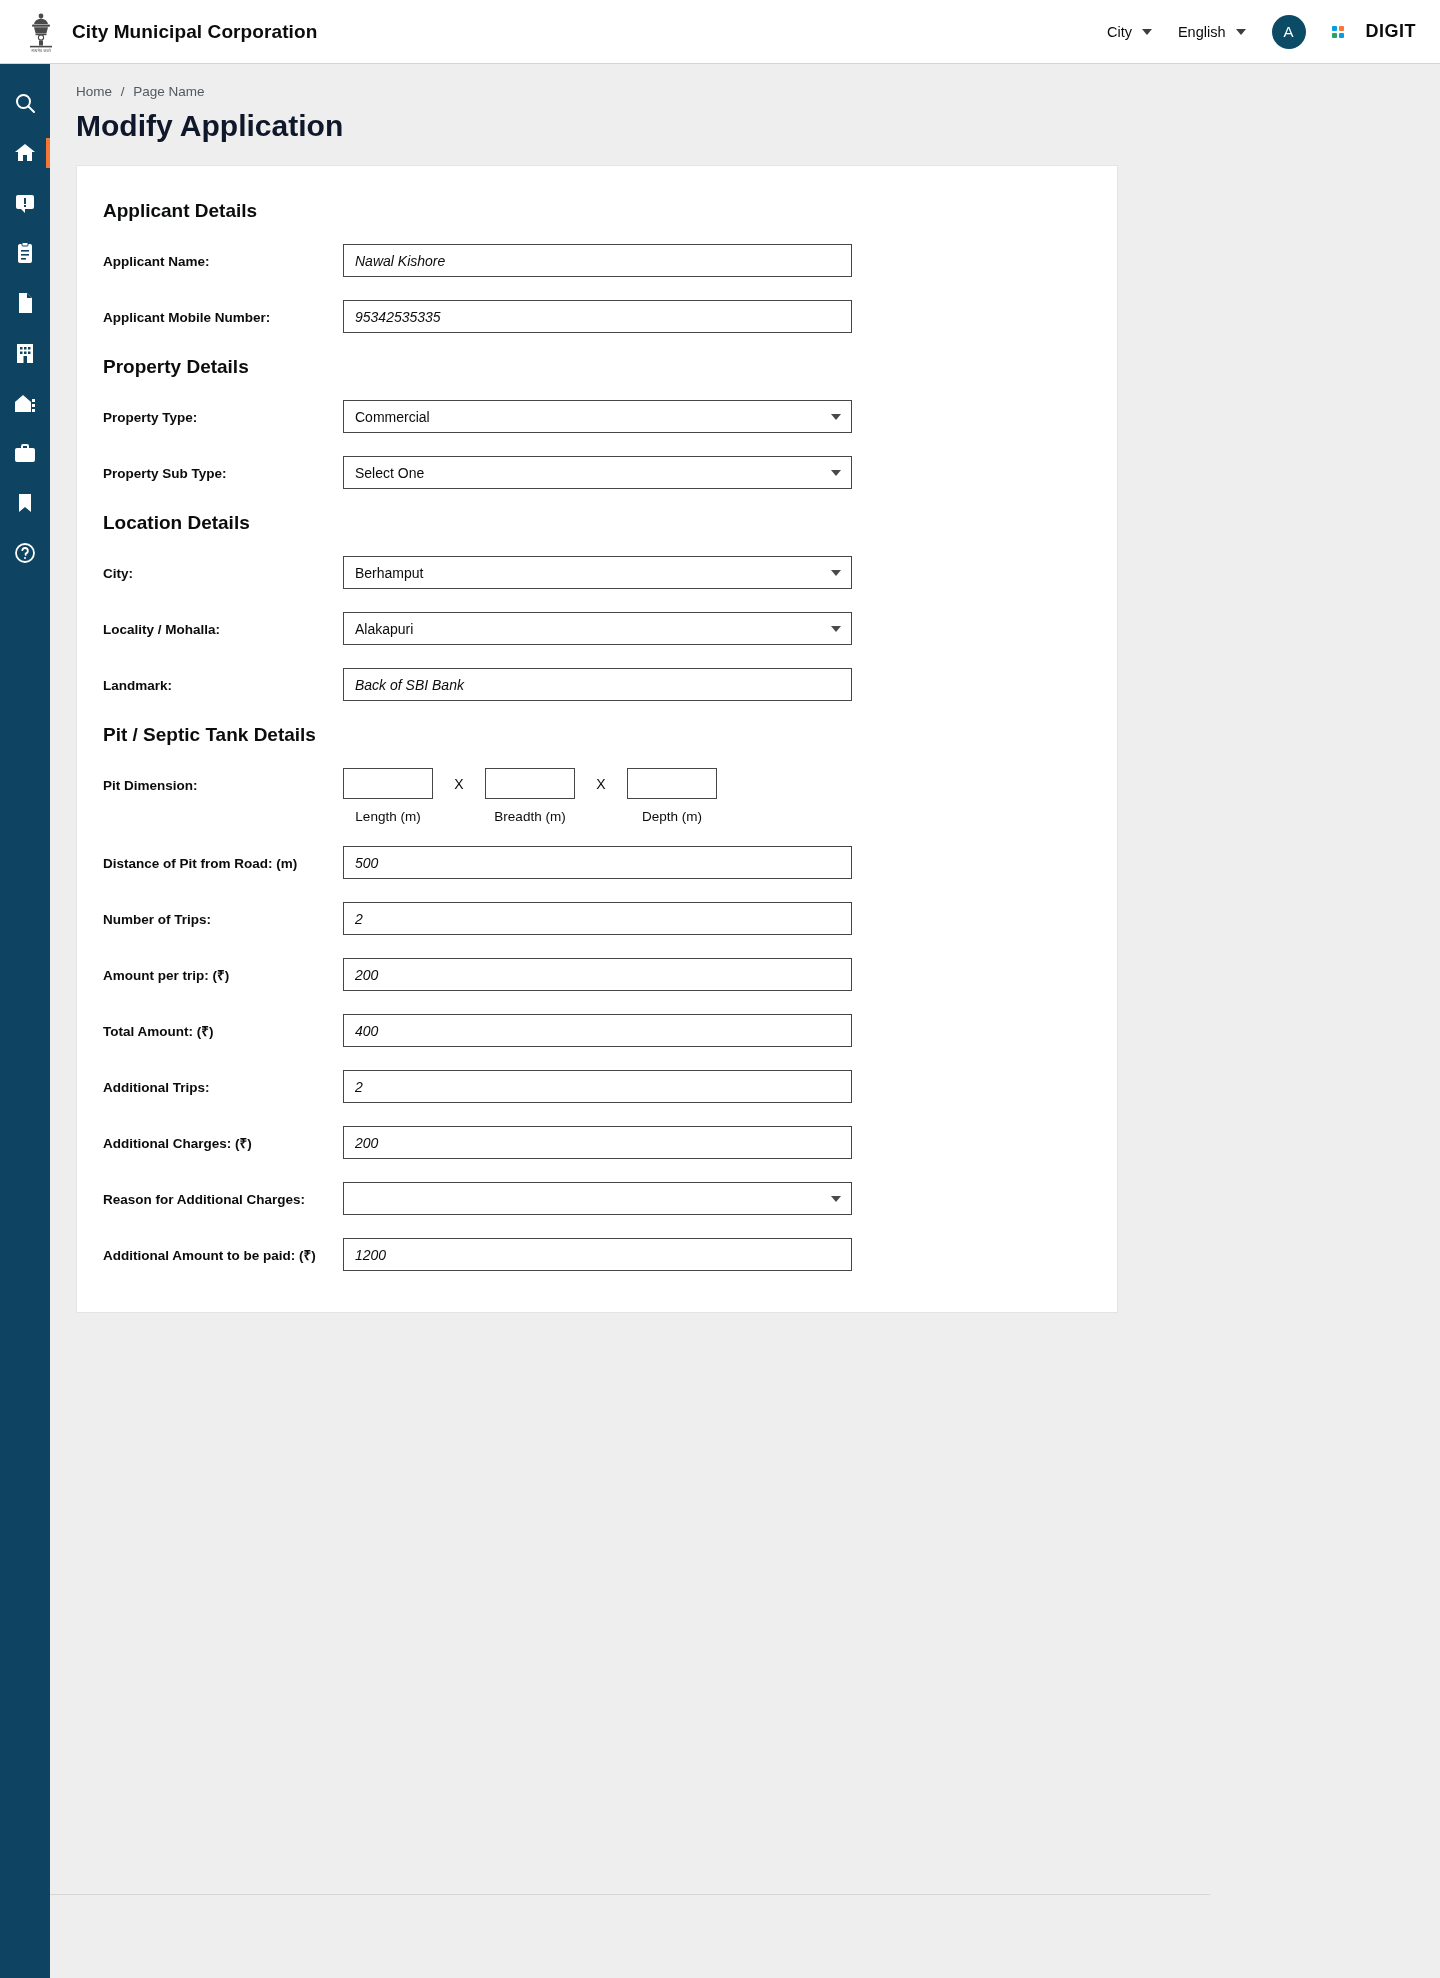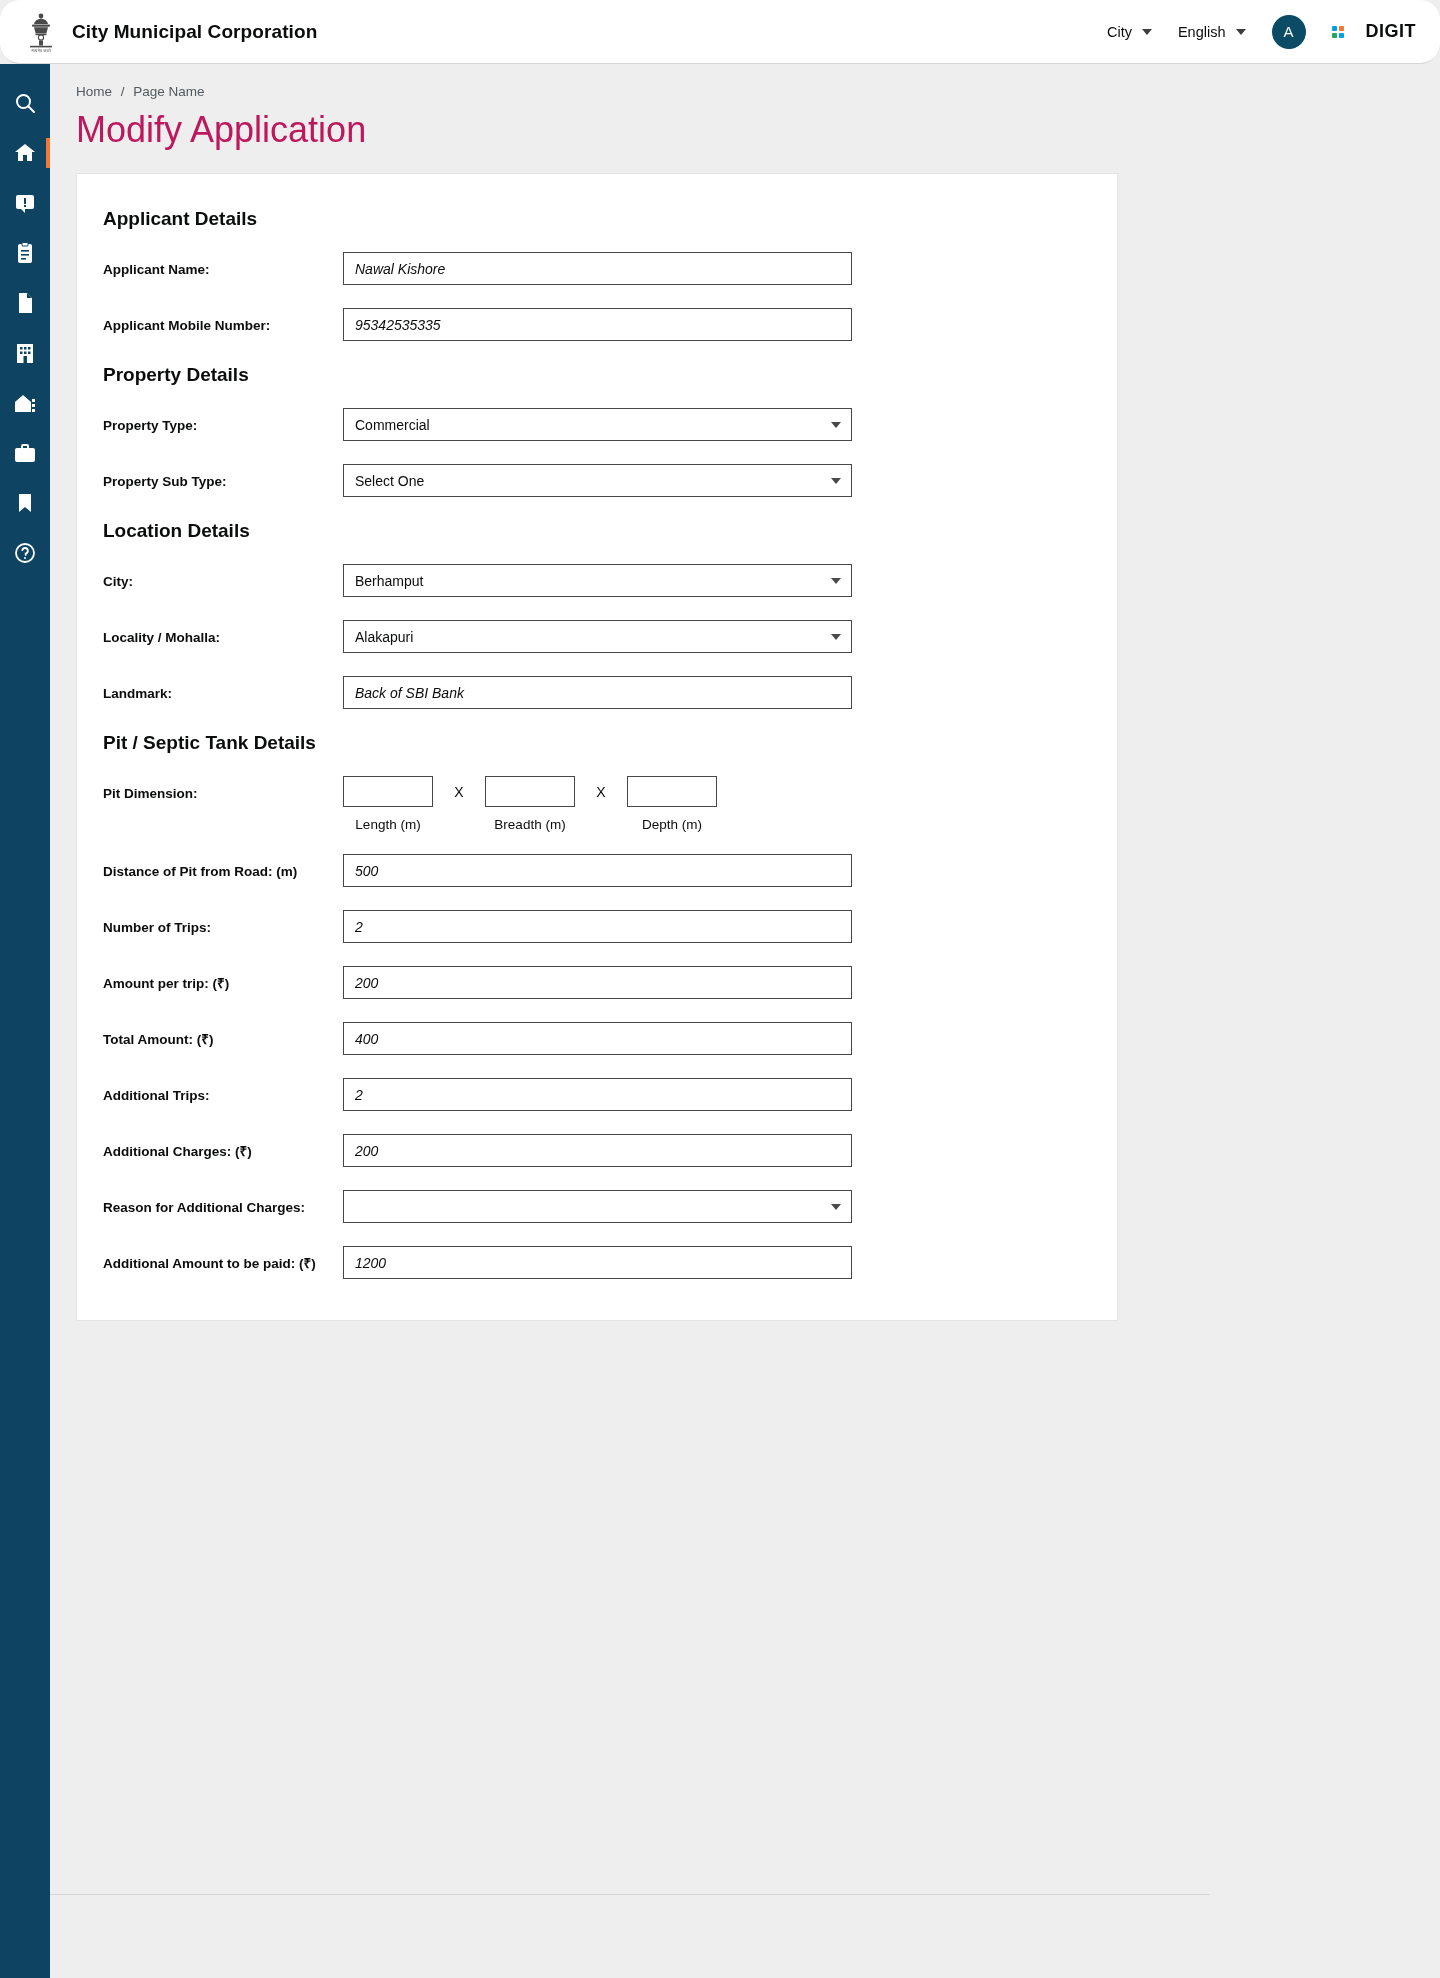--- a/index.html
+++ b/index.html
@@ -16,21 +16,20 @@
   
   .header {
     height: 64px;
     background: #ffffff;
     border-bottom: 1px solid #d6d5d4;
     display: flex;
     align-items: center;
     padding: 0 24px;
     position: relative;
     z-index: 5;
-    border-radius: 20px;
   }
   .emblem {
     width: 34px; height: 44px;
     margin-right: 14px;
     display: flex; align-items: center; justify-content: center;
   }
   .emblem svg { display:block; }
   .brand-title {
     font-size: 19px;
     font-weight: bold;
@@ -107,24 +106,24 @@
   }
   .breadcrumb {
     font-size: 13.5px;
     color: #505a5f;
     padding: 20px 0 0 26px;
   }
   .breadcrumb a { color: #505a5f; text-decoration: none; cursor: pointer; }
   .breadcrumb .sep { margin: 0 5px; color: #505a5f; }
   .breadcrumb .current { color: #505a5f; }
   .page-title {
-    font-size: 36px;
-    font-weight: normal;
+    font-size: 30px;
+    font-weight: bold;
     padding: 10px 0 0 26px;
-    color: #be185d;
+    color: #0f172a;
   }
 
   .card {
     margin: 22px 26px 0 26px;
     background: #ffffff;
     border: 1px solid #e4e4e4;
     padding: 30px 26px 40px 26px;
     width: 1042px;
   }
   .section-title {

